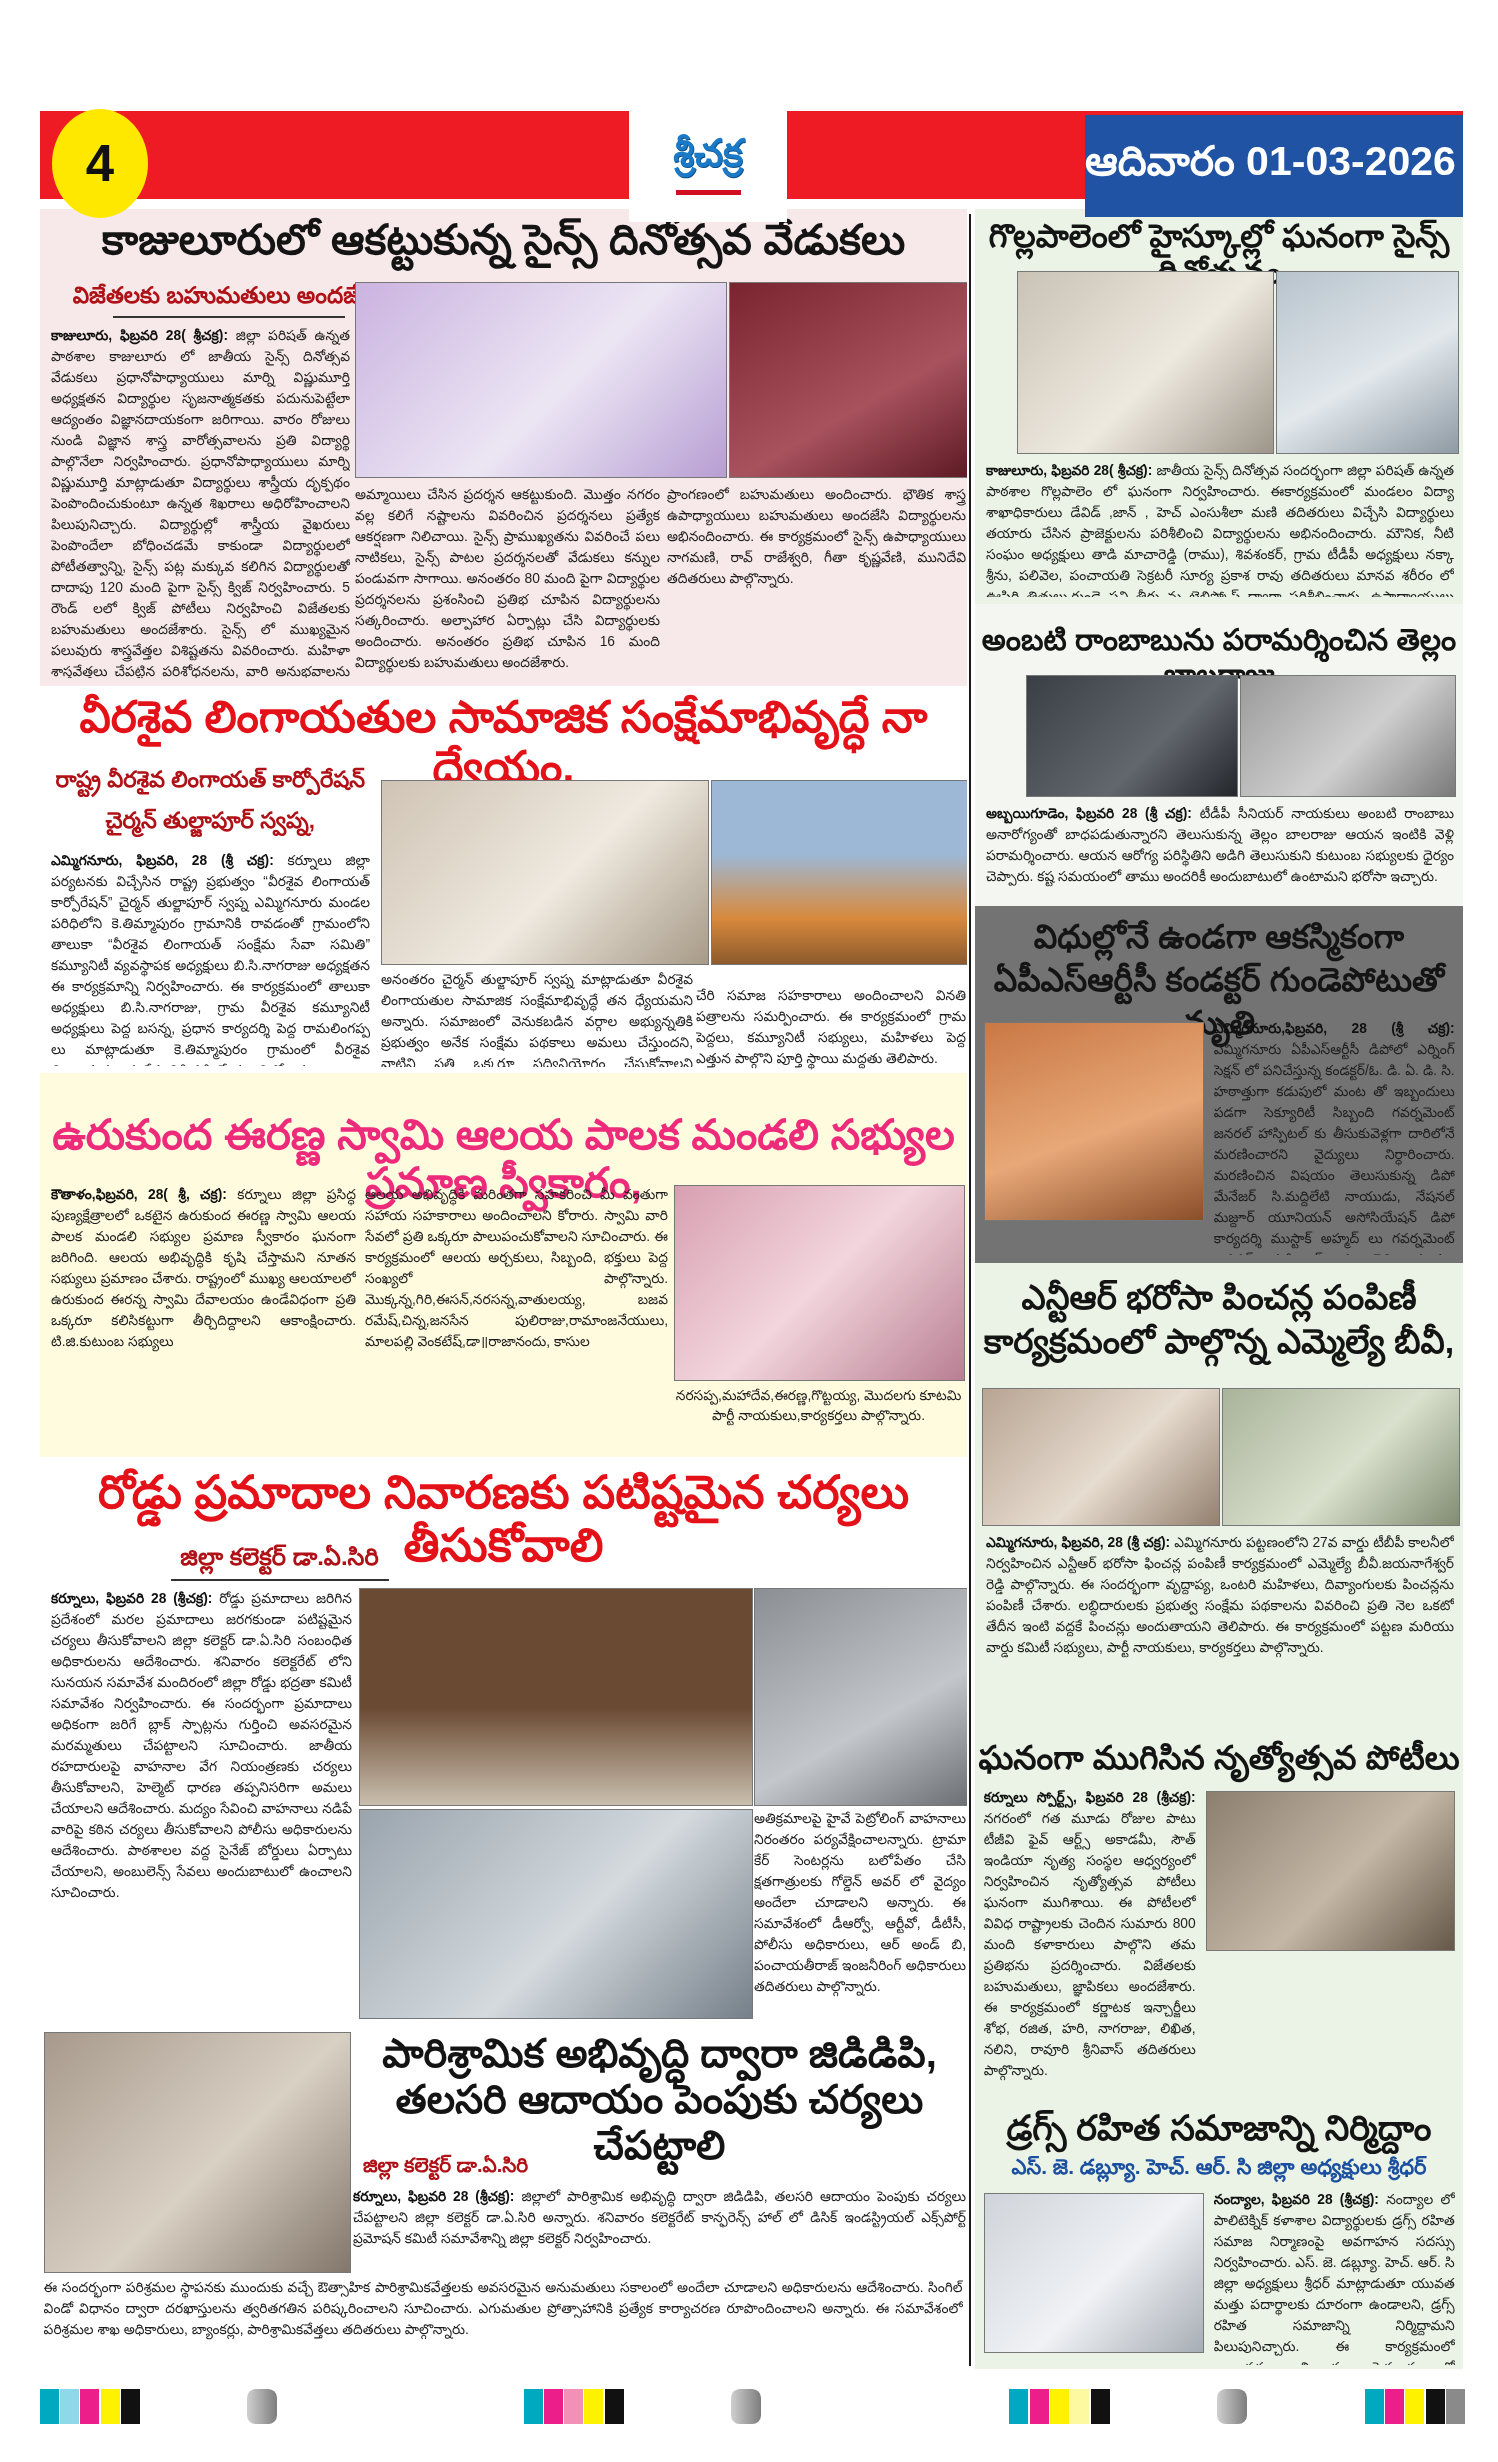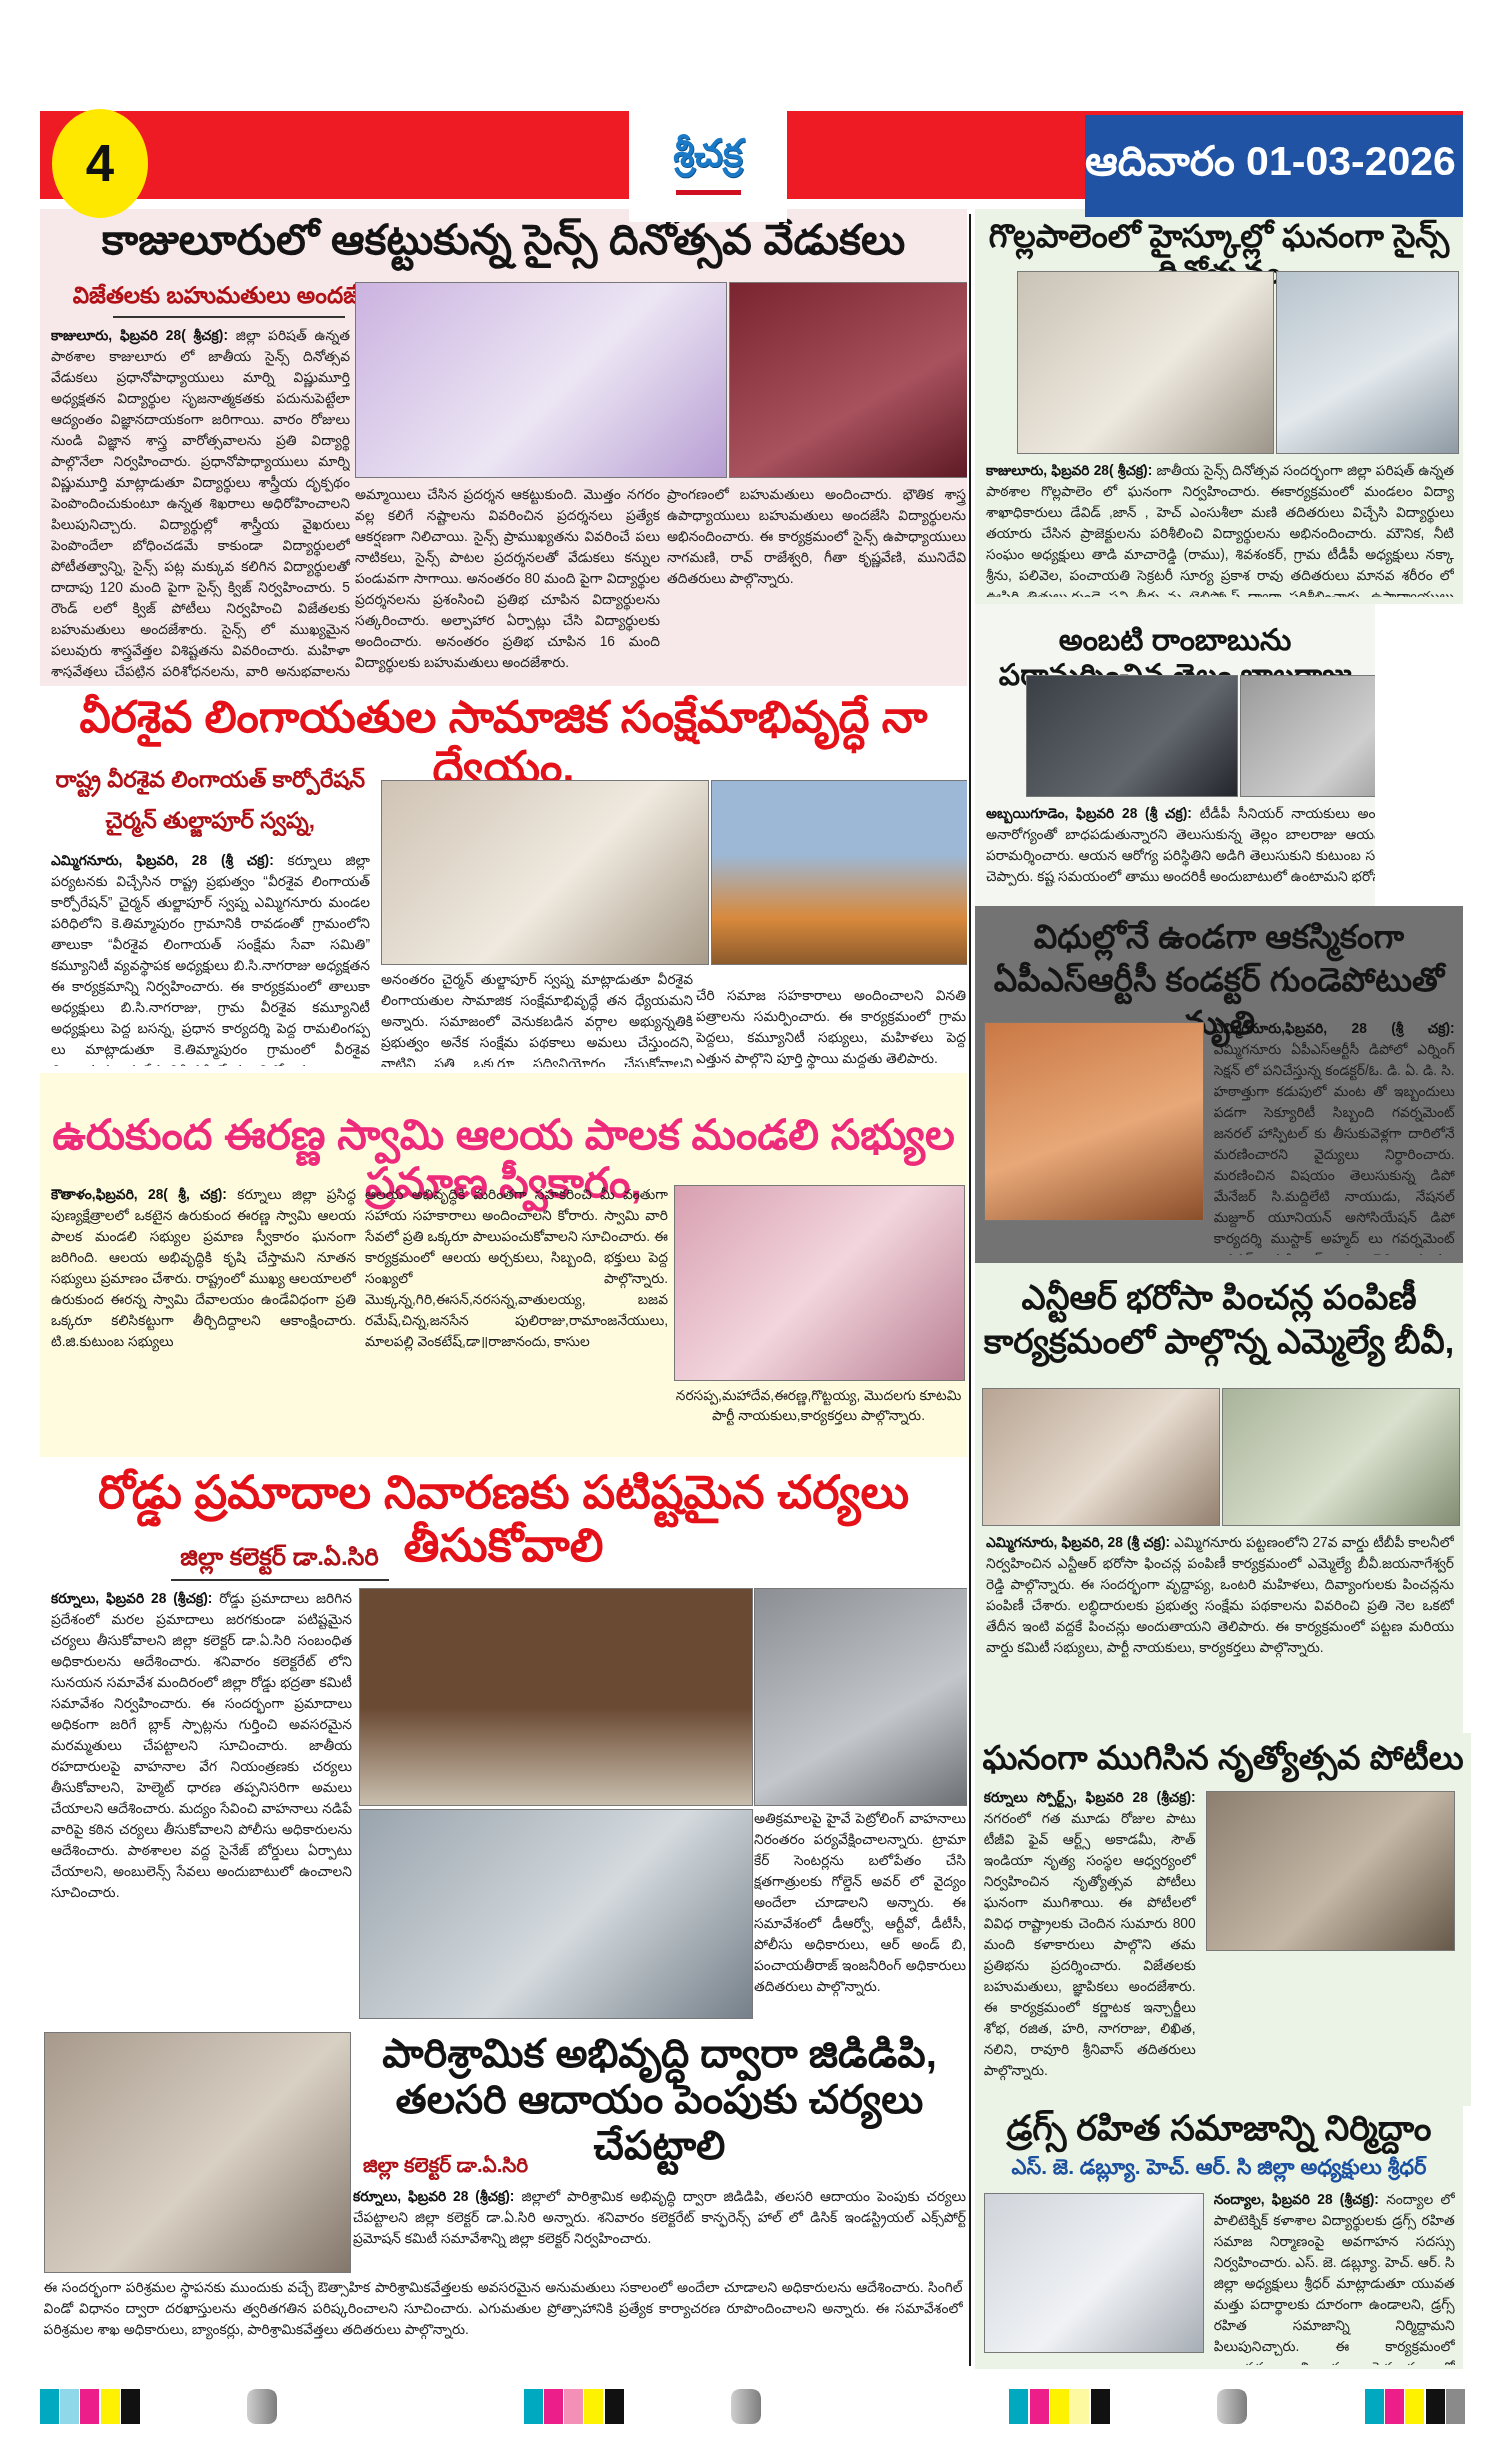--- a/index.html
+++ b/index.html
@@ -123,21 +123,21 @@
   <div class="abs sec" style="left:975px;top:209px;width:488px;height:395px;background:#eaf3e5;">
     <div class="abs hl hl-black" style="left:0;top:8.7px;width:100%;font-size:32px;">గొల్లపాలెంలో హైస్కూల్లో ఘనంగా సైన్స్ దినోత్సవం</div>
     <div class="abs photo" style="left:42px;top:62px;width:255px;height:181px;background:linear-gradient(135deg,#c9c2b5,#eee9df 55%,#9d958a);"></div>
     <div class="abs photo" style="left:301px;top:62px;width:181px;height:181px;background:linear-gradient(150deg,#b7c3cc,#e2e8ec 55%,#8e9aa4);"></div>
     <div class="abs body-txt" style="left:11px;top:252px;width:468px;height:136px;">
       <b>కాజులూరు, ఫిబ్రవరి 28( శ్రీచక్ర):</b>
       <span>జాతీయ సైన్స్ దినోత్సవ సందర్భంగా జిల్లా పరిషత్ ఉన్నత పాఠశాల గొల్లపాలెం లో ఘనంగా నిర్వహించారు. ఈకార్యక్రమంలో మండలం విద్యా శాఖాధికారులు డేవిడ్ ,జాన్ , హెచ్ ఎంసుశీలా మణి తదితరులు విచ్చేసి విద్యార్థులు తయారు చేసిన ప్రాజెక్టులను పరిశీలించి విద్యార్థులను అభినందించారు. మౌనిక, నీటి సంఘం అధ్యక్షులు తాడి మాచారెడ్డి (రాము), శివశంకర్, గ్రామ టీడీపీ అధ్యక్షులు నక్కా శ్రీను, పలివెల, పంచాయతి సెక్రటరీ సూర్య ప్రకాశ రావు తదితరులు మానవ శరీరం లో ఊపిరి తితులు,గుండె పని తీరు ను టెలిస్కోప్ ద్వారా పరిశీలించారు. ఉపాధ్యాయులు గంగరాజు, అరుణ, శ్రీను బాబుని అభినందించారు.</span>
     </div>
   </div>
 
-  <div class="abs sec" style="left:975px;top:604px;width:400px;height:302px;background:#f4f7f1;">
+  <div class="abs sec" style="left:975px;top:604px;width:488px;height:302px;background:#f4f7f1;">
     <div class="abs hl hl-black" style="left:0;top:19px;width:100%;font-size:30px;">అంబటి రాంబాబును పరామర్శించిన తెల్లం బాలరాజు</div>
     <div class="abs photo" style="left:51px;top:71px;width:210px;height:120px;background:linear-gradient(135deg,#3a3f46,#62676d 60%,#23262b);"></div>
     <div class="abs photo" style="left:265px;top:71px;width:214px;height:120px;background:linear-gradient(135deg,#9a9a9a,#cfcfcf 55%,#7a7a7a);"></div>
     <div class="abs body-txt" style="left:11px;top:200px;width:468px;height:97px;">
       <b>అబ్బయిగూడెం, ఫిబ్రవరి 28 (శ్రీ చక్ర):</b>
       <span>టీడీపీ సీనియర్ నాయకులు అంబటి రాంబాబు అనారోగ్యంతో బాధపడుతున్నారని తెలుసుకున్న తెల్లం బాలరాజు ఆయన ఇంటికి వెళ్లి పరామర్శించారు. ఆయన ఆరోగ్య పరిస్థితిని అడిగి తెలుసుకుని కుటుంబ సభ్యులకు ధైర్యం చెప్పారు. కష్ట సమయంలో తాము అందరికీ అందుబాటులో ఉంటామని భరోసా ఇచ్చారు.</span>
     </div>
   </div>
 
   <div class="abs sec" style="left:975px;top:906px;width:488px;height:357px;background:#737373;">
@@ -154,21 +154,21 @@
   <div class="abs sec" style="left:975px;top:1263px;width:488px;height:470px;background:#eaf3e5;">
     <div class="abs hl hl-black" style="left:0;top:11.6px;width:100%;font-size:34px;line-height:1.3;">ఎన్టీఆర్ భరోసా పించన్ల పంపిణీ కార్యక్రమంలో పాల్గొన్న ఎమ్మెల్యే బీవీ,</div>
     <div class="abs photo" style="left:7.3px;top:125px;width:236px;height:136px;background:linear-gradient(135deg,#b8a493,#e6dccf 55%,#94806f);"></div>
     <div class="abs photo" style="left:247px;top:125px;width:236px;height:136px;background:linear-gradient(135deg,#a9b39a,#d9e0cd 55%,#828d73);"></div>
     <div class="abs body-txt" style="left:11px;top:270px;width:468px;height:190px;">
       <b>ఎమ్మిగనూరు, ఫిబ్రవరి, 28 (శ్రీ చక్ర):</b>
       <span>ఎమ్మిగనూరు పట్టణంలోని 27వ వార్డు టీబీపీ కాలనీలో నిర్వహించిన ఎన్టీఆర్ భరోసా ఫించన్ల పంపిణీ కార్యక్రమంలో ఎమ్మెల్యే బీవీ.జయనాగేశ్వర్ రెడ్డి పాల్గొన్నారు. ఈ సందర్భంగా వృద్దాప్య, ఒంటరి మహిళలు, దివ్యాంగులకు పించన్లను పంపిణీ చేశారు. లబ్ధిదారులకు ప్రభుత్వ సంక్షేమ పథకాలను వివరించి ప్రతి నెల ఒకటో తేదీన ఇంటి వద్దకే పించన్లు అందుతాయని తెలిపారు. ఈ కార్యక్రమంలో పట్టణ మరియు వార్డు కమిటీ సభ్యులు, పార్టీ నాయకులు, కార్యకర్తలు పాల్గొన్నారు.</span>
     </div>
   </div>
 
-  <div class="abs sec" style="left:975px;top:1733px;width:488px;height:373px;background:#eaf3e5;padding-left:8px;">
+  <div class="abs sec" style="left:975px;top:1733px;width:488px;height:373px;background:#eaf3e5;">
     <div class="abs hl hl-black" style="left:0;top:5.8px;width:100%;font-size:33px;">ఘనంగా ముగిసిన నృత్యోత్సవ పోటీలు</div>
     <div class="abs" style="left:8.7px;top:55px;width:471px;height:312px;overflow:hidden;">
       <div class="photo" style="float:right;width:247px;height:158px;margin:2.9px 0 5.8px 10px;background:linear-gradient(135deg,#8d7f70,#c4b7a6 55%,#655848);"></div>
       <div class="body-txt">
         <b>కర్నూలు స్పోర్ట్స్, ఫిబ్రవరి 28 (శ్రీచక్ర):</b>
         <span>నగరంలో గత మూడు రోజుల పాటు టీజీవి ఫైవ్ ఆర్ట్స్ అకాడమీ, సౌత్ ఇండియా నృత్య సంస్థల ఆధ్వర్యంలో నిర్వహించిన నృత్యోత్సవ పోటీలు ఘనంగా ముగిశాయి. ఈ పోటీలలో వివిధ రాష్ట్రాలకు చెందిన సుమారు 800 మంది కళాకారులు పాల్గొని తమ ప్రతిభను ప్రదర్శించారు. విజేతలకు బహుమతులు, జ్ఞాపికలు అందజేశారు. ఈ కార్యక్రమంలో కర్ణాటక ఇన్చార్జీలు శోభ, రజిత, హరి, నాగరాజు, లిఖిత, నలిని, రావూరి శ్రీనివాస్ తదితరులు పాల్గొన్నారు.</span>
       </div>
     </div>
   </div>
 

